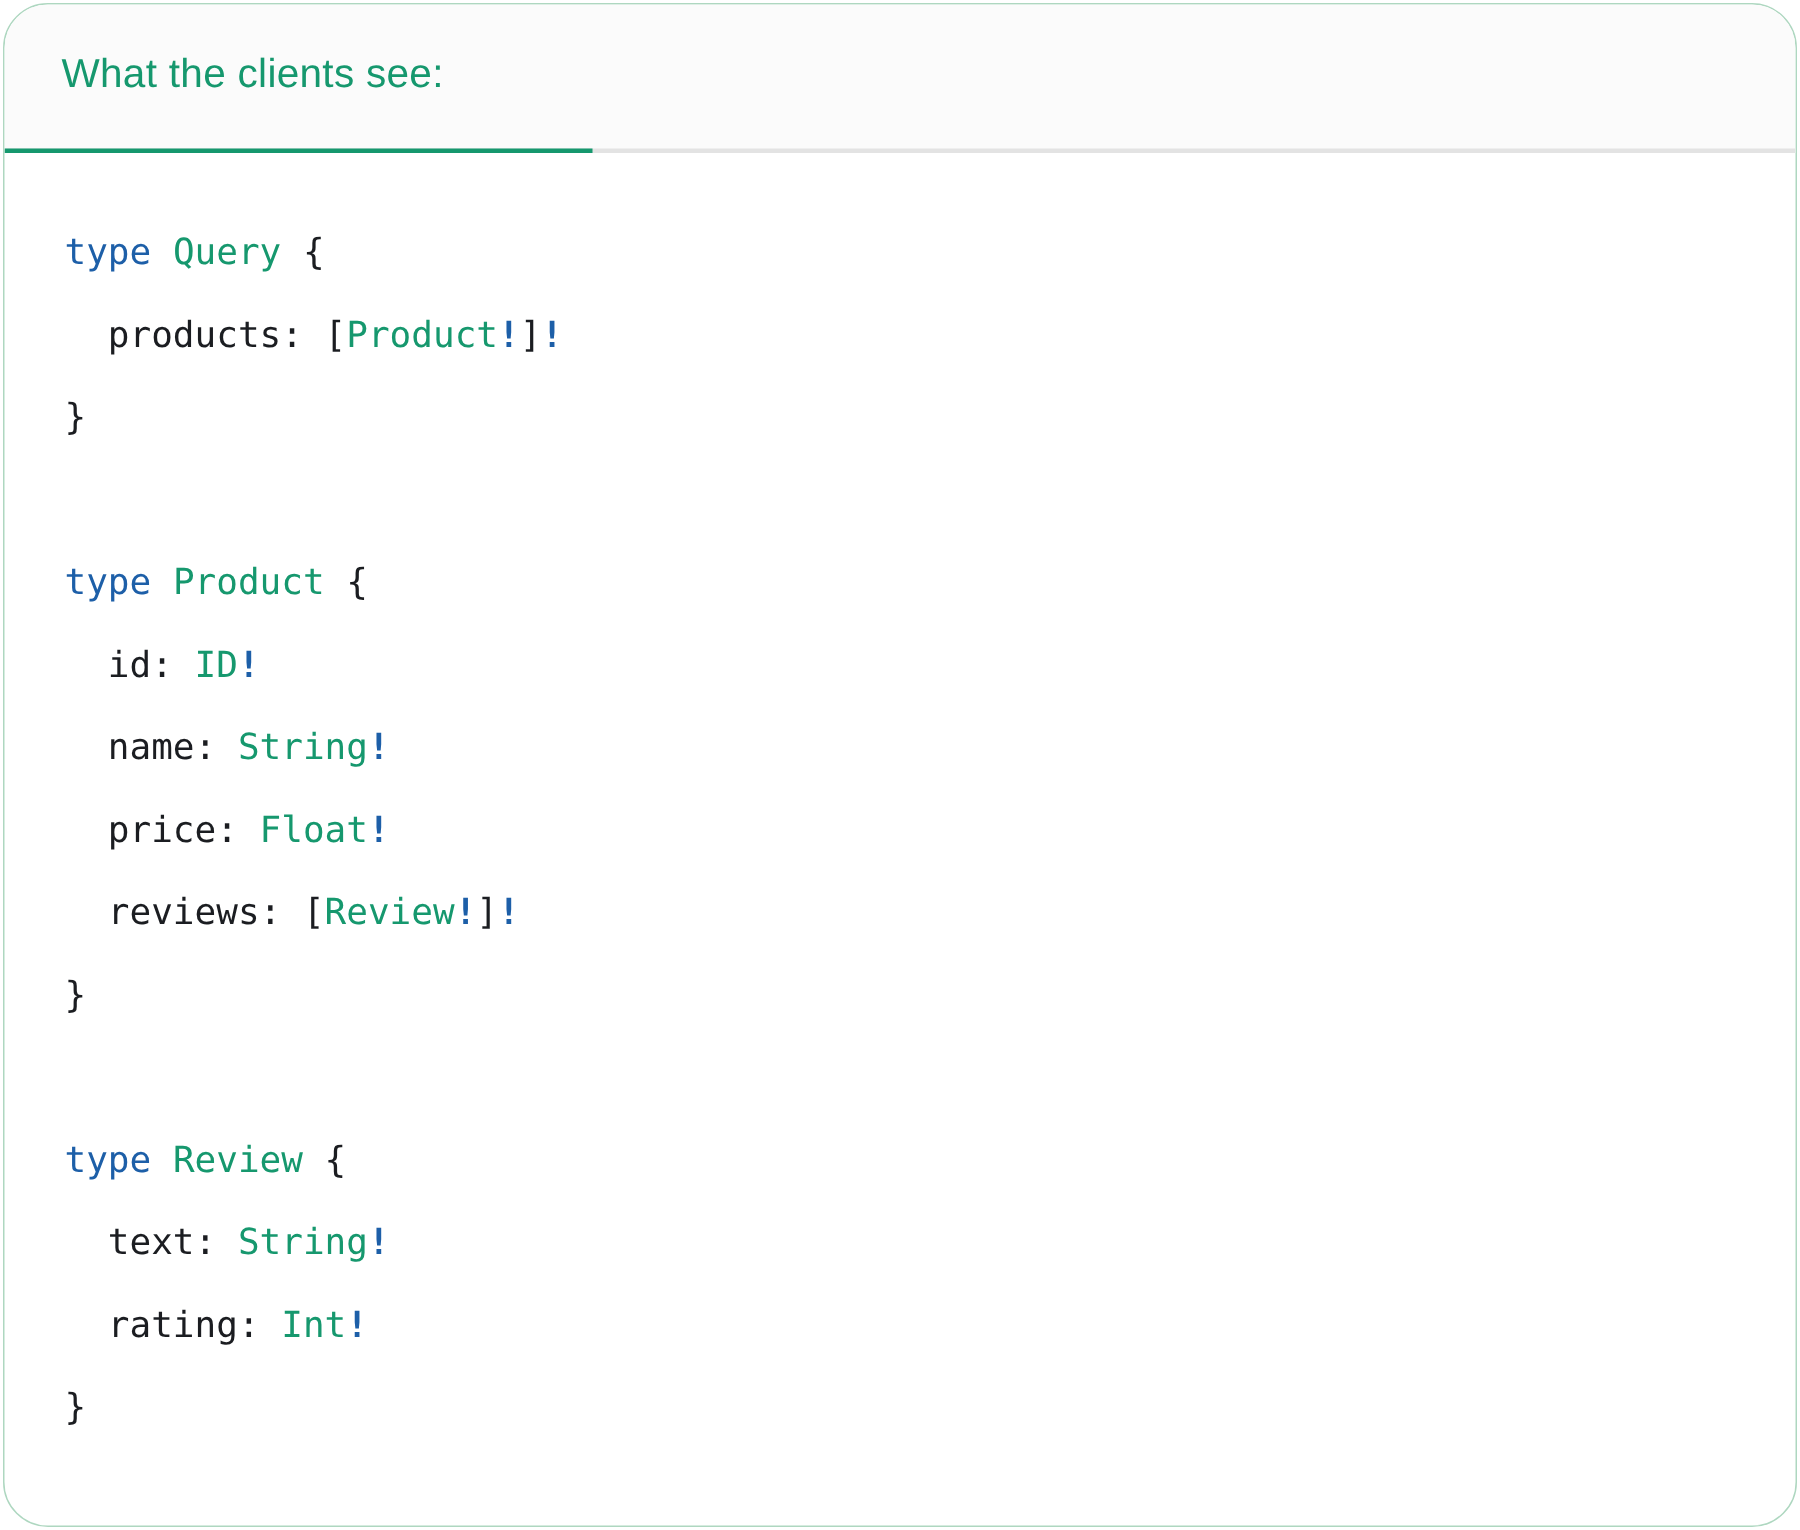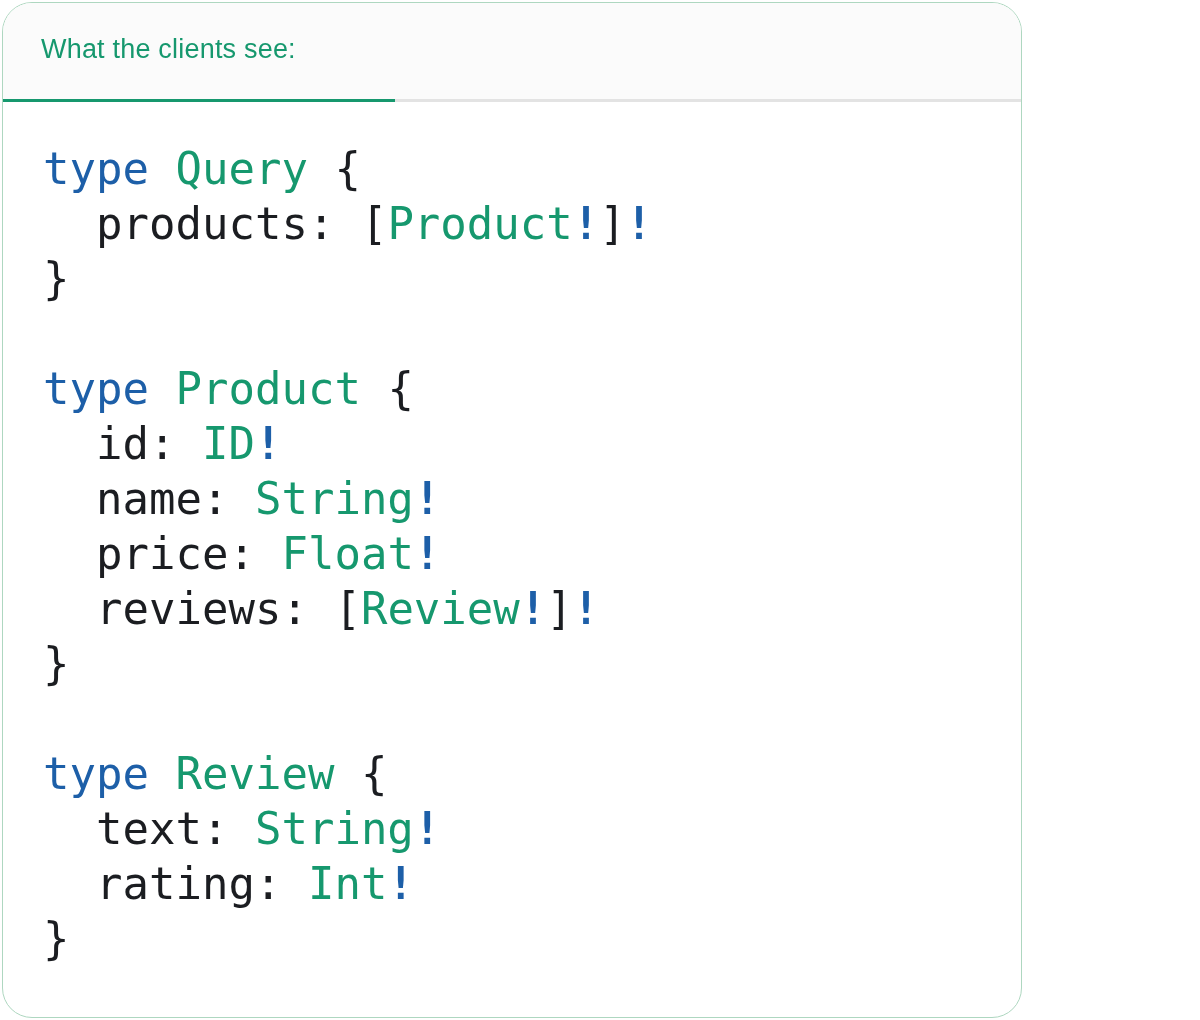--- a/index.html
+++ b/index.html
@@ -19,21 +19,21 @@
     padding: 0;
     width: 1200px;
     height: 1020px;
     background: #ffffff;
     font-family: "Liberation Sans", sans-serif;
   }
   .card {
     position: absolute;
     left: 2px;
     top: 2px;
-    width: 1020px;
+    width: 1196px;
     height: 1016px;
     background: var(--card-bg);
     border: 1.5px solid var(--card-border);
     border-radius: 30px;
     overflow: hidden;
   }
   .card-header {
     position: relative;
     height: 99px;
     background: var(--header-bg);
@@ -71,21 +71,21 @@
     line-height: 1;
     font-weight: 500;
     letter-spacing: 0.2px;
     color: var(--tab-green);
     white-space: nowrap;
   }
   .code {
     margin: 0;
     padding: 39px 30px 0 40px;
     font-family: "DejaVu Sans Mono", "Liberation Mono", monospace;
-    font-size: 44px;
+    font-size: 24px;
     line-height: 55px;
     color: var(--plain);
     white-space: pre;
   }
   .code-line { height: 55px; }
   .tok-kw { color: var(--keyword); }
   .tok-tn { color: var(--typename); }
   .tok-pl { color: var(--plain); }
   .tok-bg { color: var(--bang); font-weight: bold; }
 </style>

